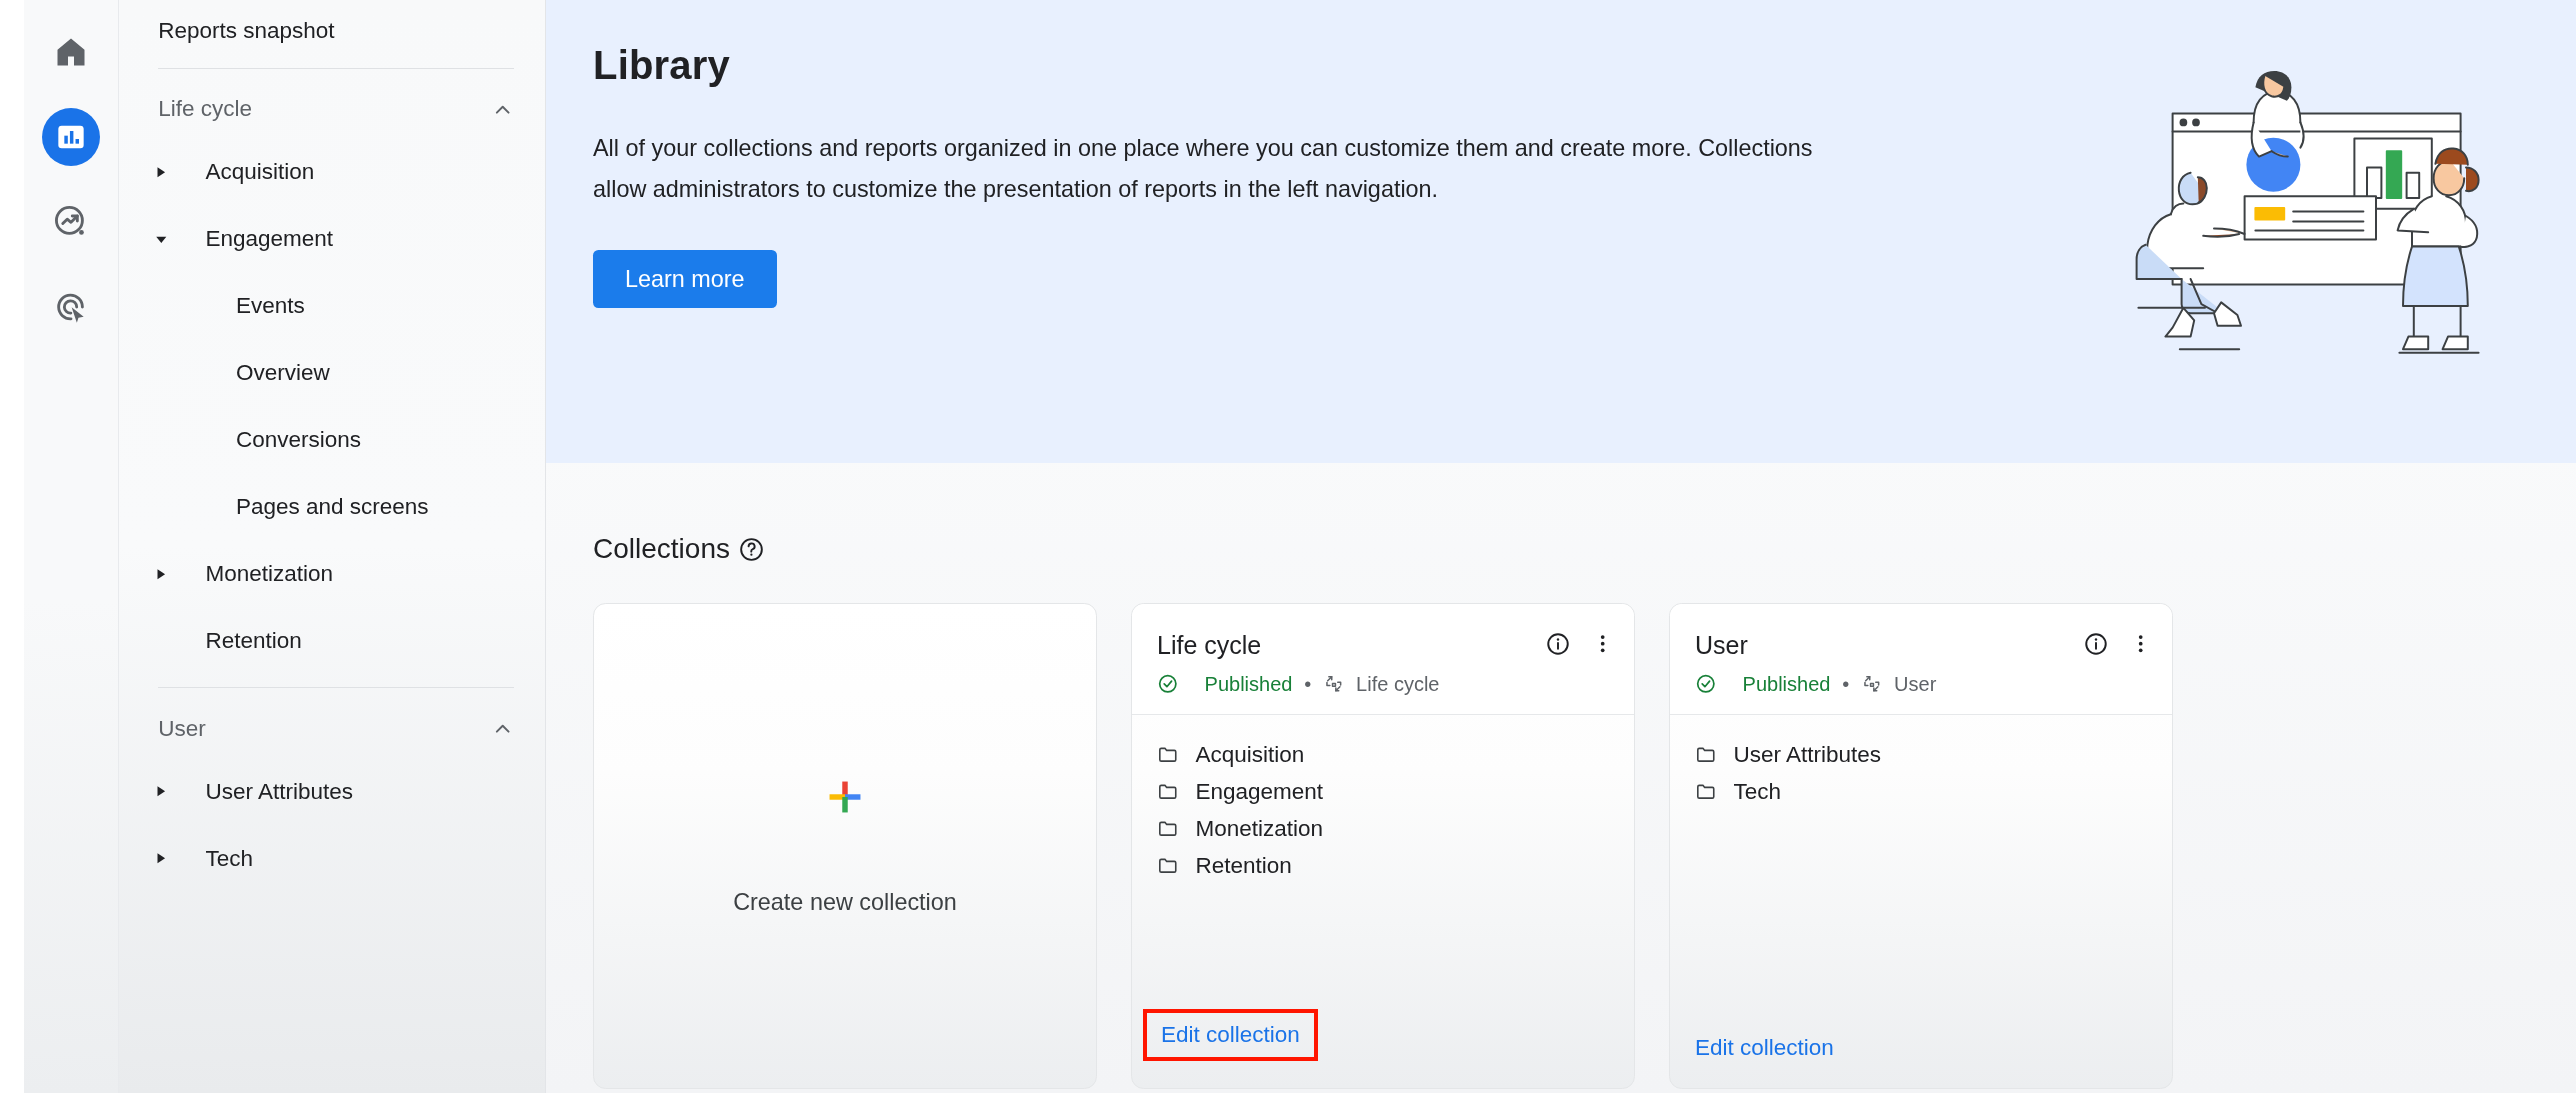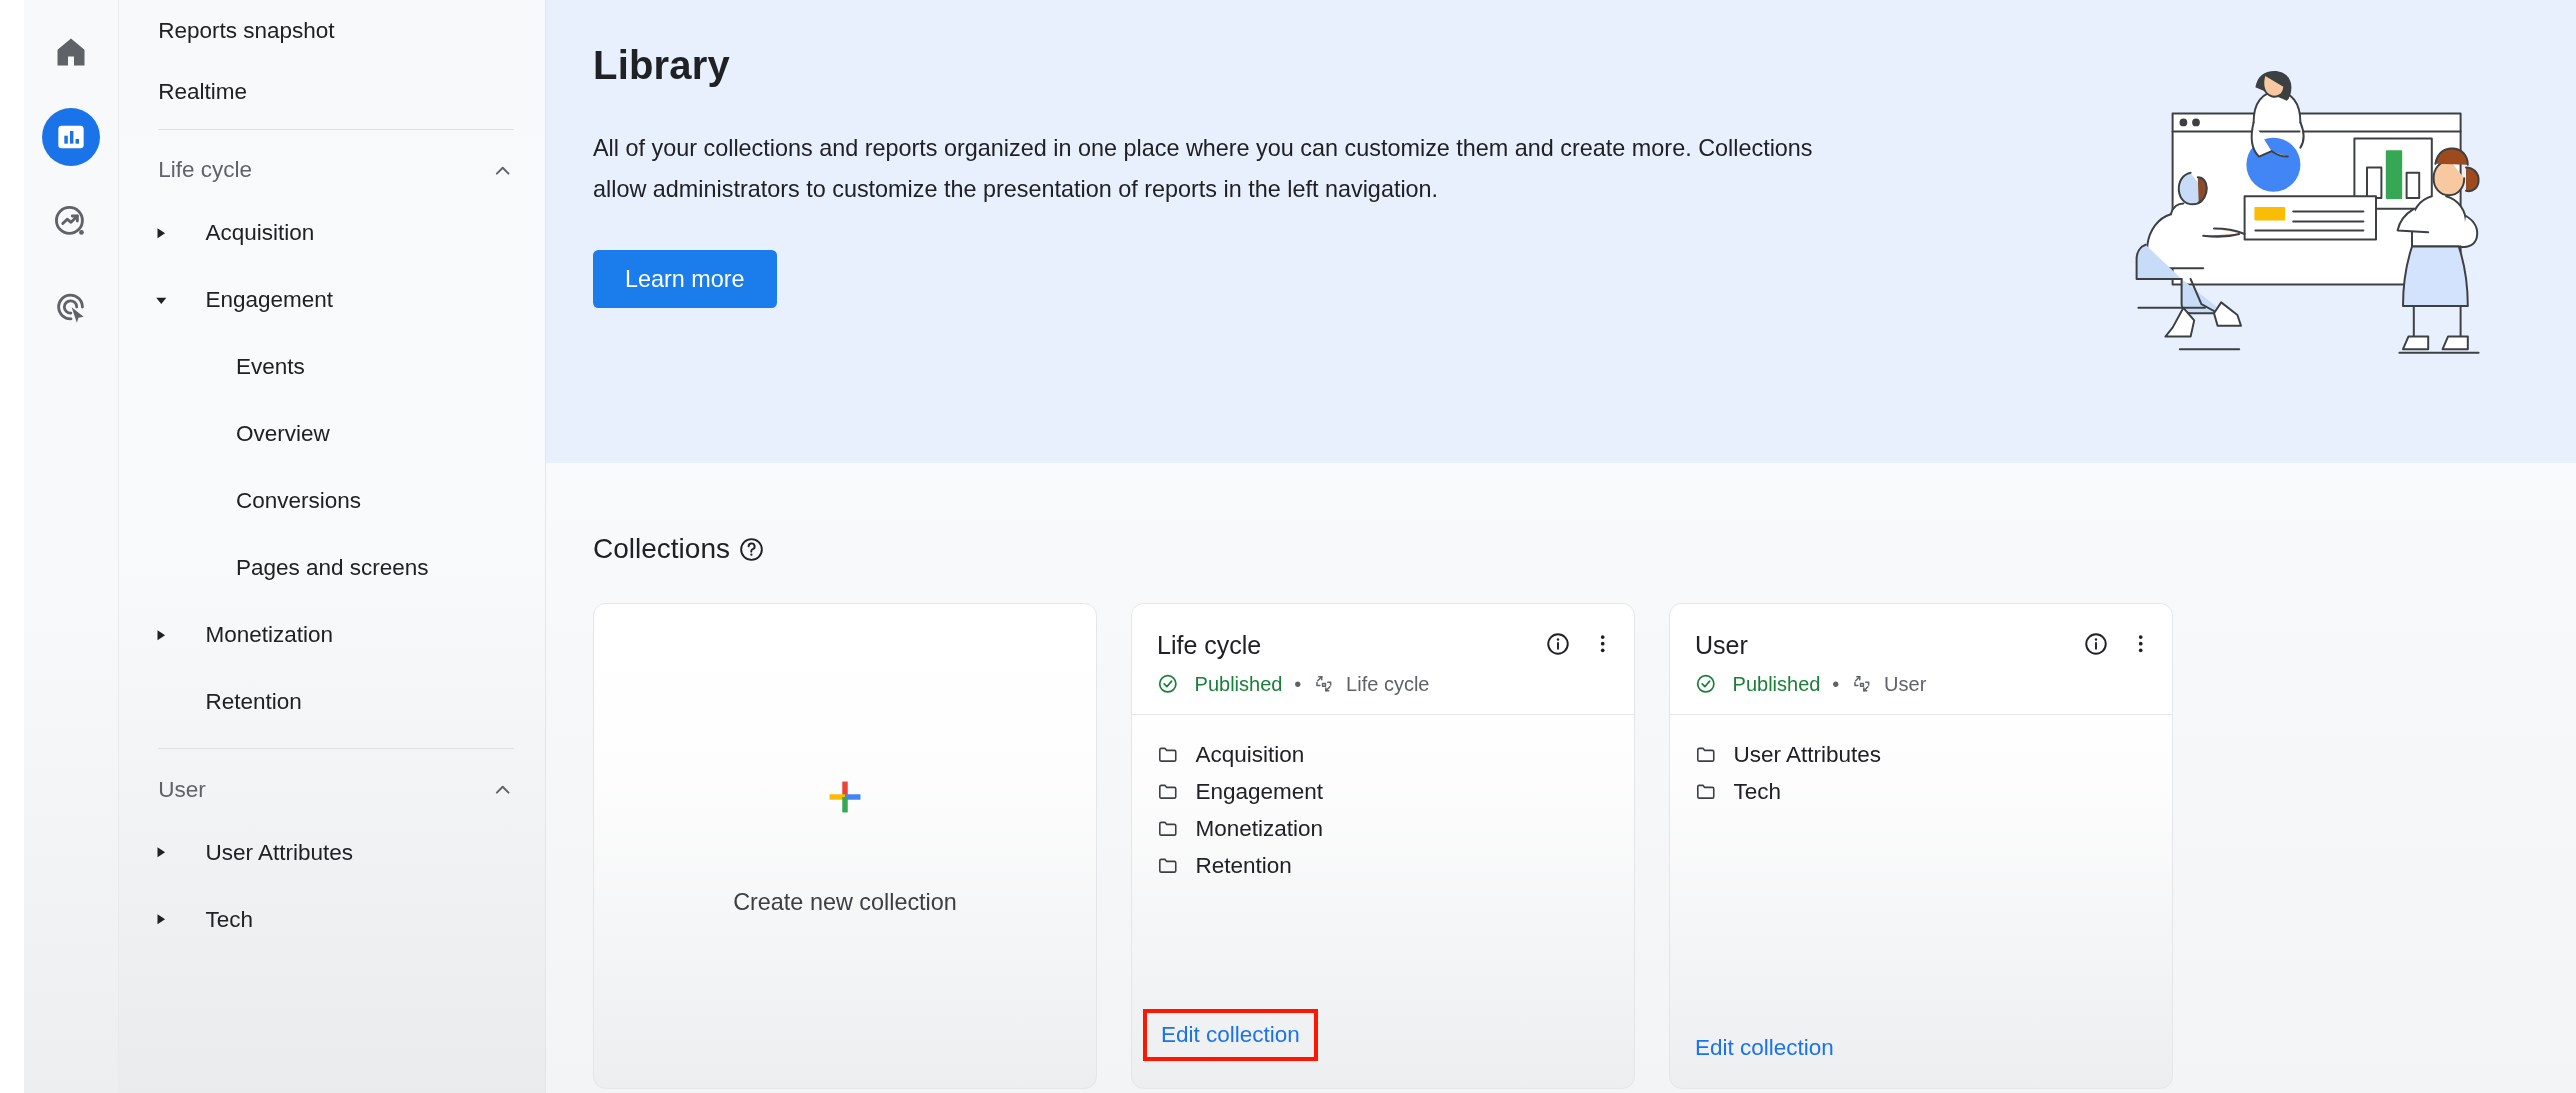--- a/index.html
+++ b/index.html
@@ -109,21 +109,21 @@
     border-bottom: 0.9px solid #e6e8ea;
     background: #ffffff;
     border-radius: 12.6px 12.6px 0 0;
     position: relative;
   }
   .card-title { font-size: 25px; color: #202124; }
   .card-meta {
     margin-top: 12.6px; display: flex; align-items: center; gap: 11.7px;
     font-size: 20px; color: #5f6368;
   }
-  .pub { color: #188038; display: flex; align-items: center; gap: 16px; }
+  .pub { color: #188038; display: flex; align-items: center; gap: 26px; }
   .dot-sep { color: #5f6368; font-size: 20px; }
   .card-actions {
     position: absolute; right: 20px; top: 27px;
     display: flex; align-items: center; gap: 20px;
   }
   .ic-btn { cursor: pointer; display: flex; align-items: center; justify-content: center; }
   .card-body { flex: 1 1 auto; padding: 21.6px 25px 0 25px; }
   .folder-row {
     display: flex; align-items: center; gap: 16px;
     height: 37px; font-size: 22.5px; color: #202124;
@@ -179,23 +179,20 @@
           <path d="M15.6 12a3.9 3.9 0 1 0-3.7 3.9" stroke-linecap="round"></path>
           <path d="M12.4 12.2 20 18.2l-3.3.6-1 3.2-3.3-9.8z" fill="#5f6368" stroke="none"></path>
         </svg>
       </span>
     </div>
   </div>
 
   <div class="sidenav">
     <div class="nav-item">
       <span>Reports snapshot</span>
-    </div>
-    <div class="nav-item">
-      <span>Realtime</span>
     </div>
 
     <div class="nav-divider"></div>
 
     <div class="nav-section">
       <span>Life cycle</span>
       <span class="chev">
         <svg width="23.4" height="23.4" viewBox="0 0 24 24" fill="none" stroke="#5f6368" stroke-width="2">
           <polyline points="6,15 12,9 18,15" stroke-linecap="round" stroke-linejoin="round"></polyline>
         </svg>

